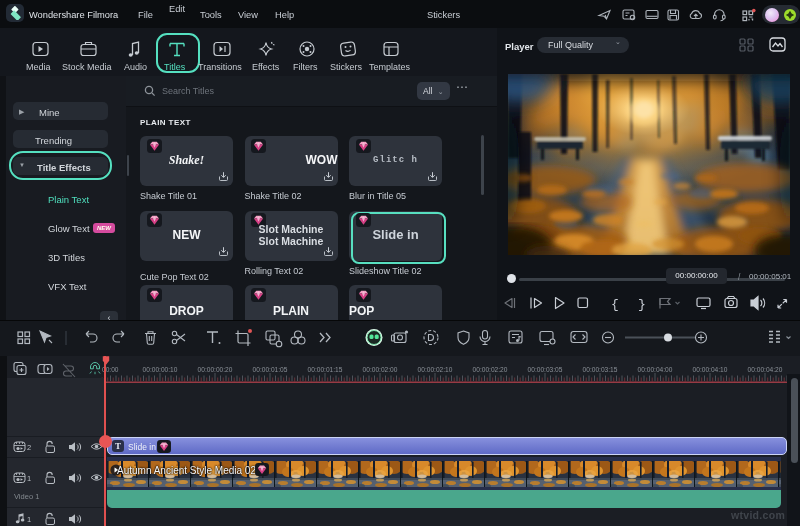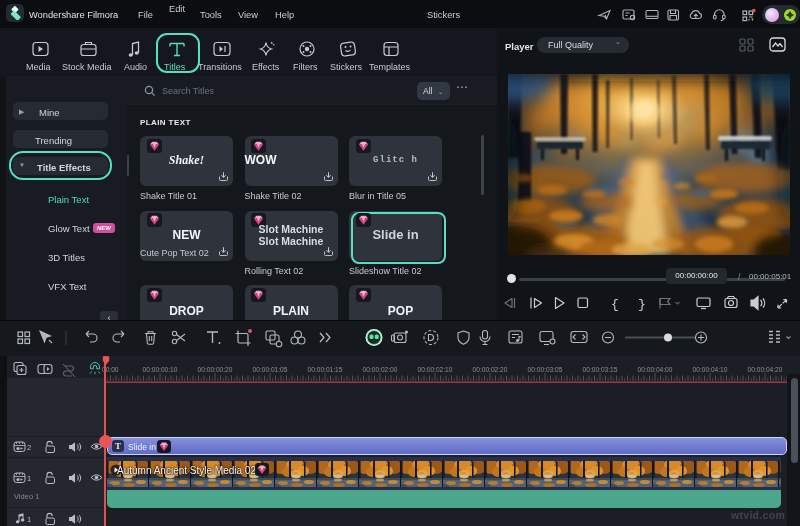--- a/index.html
+++ b/index.html
@@ -171,21 +171,21 @@
   <svg class="a" style="left:20.5px;top:62.5px" width="15" height="14" viewBox="0 0 15 14">
       <use href="#gembadge"></use>
     </svg>
   <svg class="a" style="left:125px;top:62.5px" width="15" height="14" viewBox="0 0 15 14">
       <use href="#gembadge"></use>
     </svg>
   <svg class="a" style="left:229.5px;top:62.5px" width="15" height="14" viewBox="0 0 15 14">
       <use href="#gembadge"></use>
     </svg>
   <div class="a" style="left:14px;top:77px;width:93px;text-align:center;color:#f2f4f6;font-size:12px;font-weight:bold;font-style:italic;font-family:'Liberation Serif',serif">Shake!</div>
-  <div class="a" style="left:118.5px;top:77px;width:93px;text-align:left;color:#f5f6f8;font-size:12px;font-weight:bold">WOW</div>
+  <div class="a" style="left:118.5px;top:77px;width:93px;text-align:right;color:#f5f6f8;font-size:12px;font-weight:bold">WOW</div>
   <div class="a" style="left:223px;top:79px;width:93px;text-align:center;color:#b8bec6;font-size:9px;font-weight:bold;font-family:'Liberation Mono',monospace;letter-spacing:1px">Glitc h</div>
   <svg class="a" style="left:92px;top:95px" width="11" height="11" viewBox="0 0 11 11">
       <use href="#dl"></use>
     </svg>
   <svg class="a" style="left:196.5px;top:95px" width="11" height="11" viewBox="0 0 11 11">
       <use href="#dl"></use>
     </svg>
   <svg class="a" style="left:301px;top:95px" width="11" height="11" viewBox="0 0 11 11">
       <use href="#dl"></use>
     </svg>
@@ -208,39 +208,39 @@
     </svg>
   <div class="a" style="left:14px;top:152px;width:93px;text-align:center;color:#f5f6f8;font-size:12px;font-weight:bold">NEW</div>
   <div class="a" style="left:118.5px;top:147px;width:93px;text-align:center;color:#d9dde2;font-size:10.5px;font-weight:bold;filter:blur(.4px)">Slot Machine<br>Slot Machine</div>
   <div class="a" style="left:223px;top:151px;width:93px;text-align:center;color:#ced4db;font-size:13px;font-weight:bold">Slide in</div>
   <svg class="a" style="left:92px;top:169.5px" width="11" height="11" viewBox="0 0 11 11">
       <use href="#dl"></use>
     </svg>
   <svg class="a" style="left:196.5px;top:169.5px" width="11" height="11" viewBox="0 0 11 11">
       <use href="#dl"></use>
     </svg>
-  <div class="a" style="left:14px;top:172px;font-size:9px;color:#c6cbd2">Cute Pop Text 02</div>
+  <div class="a" style="left:14px;top:196px;font-size:9px;color:#c6cbd2">Cute Pop Text 02</div>
   <div class="a" style="left:118.5px;top:190px;font-size:9px;color:#c6cbd2">Rolling Text 02</div>
   <div class="a" style="left:223px;top:190px;font-size:9px;color:#c6cbd2">Slideshow Title 02</div>
 
   <div class="a" style="left:14px;top:209px;width:93px;height:50px;background:#2e333c;border-radius:6px"></div>
   <div class="a" style="left:118.5px;top:209px;width:93px;height:50px;background:#2e333c;border-radius:6px"></div>
   <div class="a" style="left:223px;top:209px;width:93px;height:50px;background:#2e333c;border-radius:6px"></div>
   <svg class="a" style="left:20.5px;top:211.5px" width="15" height="14" viewBox="0 0 15 14">
       <use href="#gembadge"></use>
     </svg>
   <svg class="a" style="left:125px;top:211.5px" width="15" height="14" viewBox="0 0 15 14">
       <use href="#gembadge"></use>
     </svg>
   <svg class="a" style="left:229.5px;top:211.5px" width="15" height="14" viewBox="0 0 15 14">
       <use href="#gembadge"></use>
     </svg>
   <div class="a" style="left:14px;top:228px;width:93px;text-align:center;color:#f2f4f6;font-size:12px;font-weight:bold">DROP</div>
   <div class="a" style="left:118.5px;top:228px;width:93px;text-align:center;color:#f2f4f6;font-size:12px;font-weight:bold;filter:blur(.5px)">PLAIN</div>
-  <div class="a" style="left:223px;top:228px;width:103px;text-align:center;color:#f2f4f6;font-size:12px;font-weight:bold">POP</div>
+  <div class="a" style="left:223px;top:228px;width:103px;text-align:left;color:#f2f4f6;font-size:12px;font-weight:bold">POP</div>
 
   <div class="a" style="left:355px;top:59px;width:3px;height:60px;background:#3d434b;border-radius:2px"></div>
   <div class="a" style="left:0.5px;top:79px;width:2.5px;height:21px;background:#3d434b;border-radius:2px"></div>
 </div>
 
 <div class="a" style="left:497px;top:28px;width:303px;height:292px;background:#101318"></div>
 <div id="player" class="a" style="left:497px;top:28px;width:303px;height:292px">
   <div class="a" style="left:8px;top:13px;font-size:9.5px;font-weight:bold;color:#e3e7eb">Player</div>
   <div class="a" style="left:40px;top:9px;width:92px;height:16px;background:#272c34;border-radius:8px"></div>
   <div class="a" style="left:51px;top:12px;font-size:9px;color:#d8dce1">Full Quality</div>

